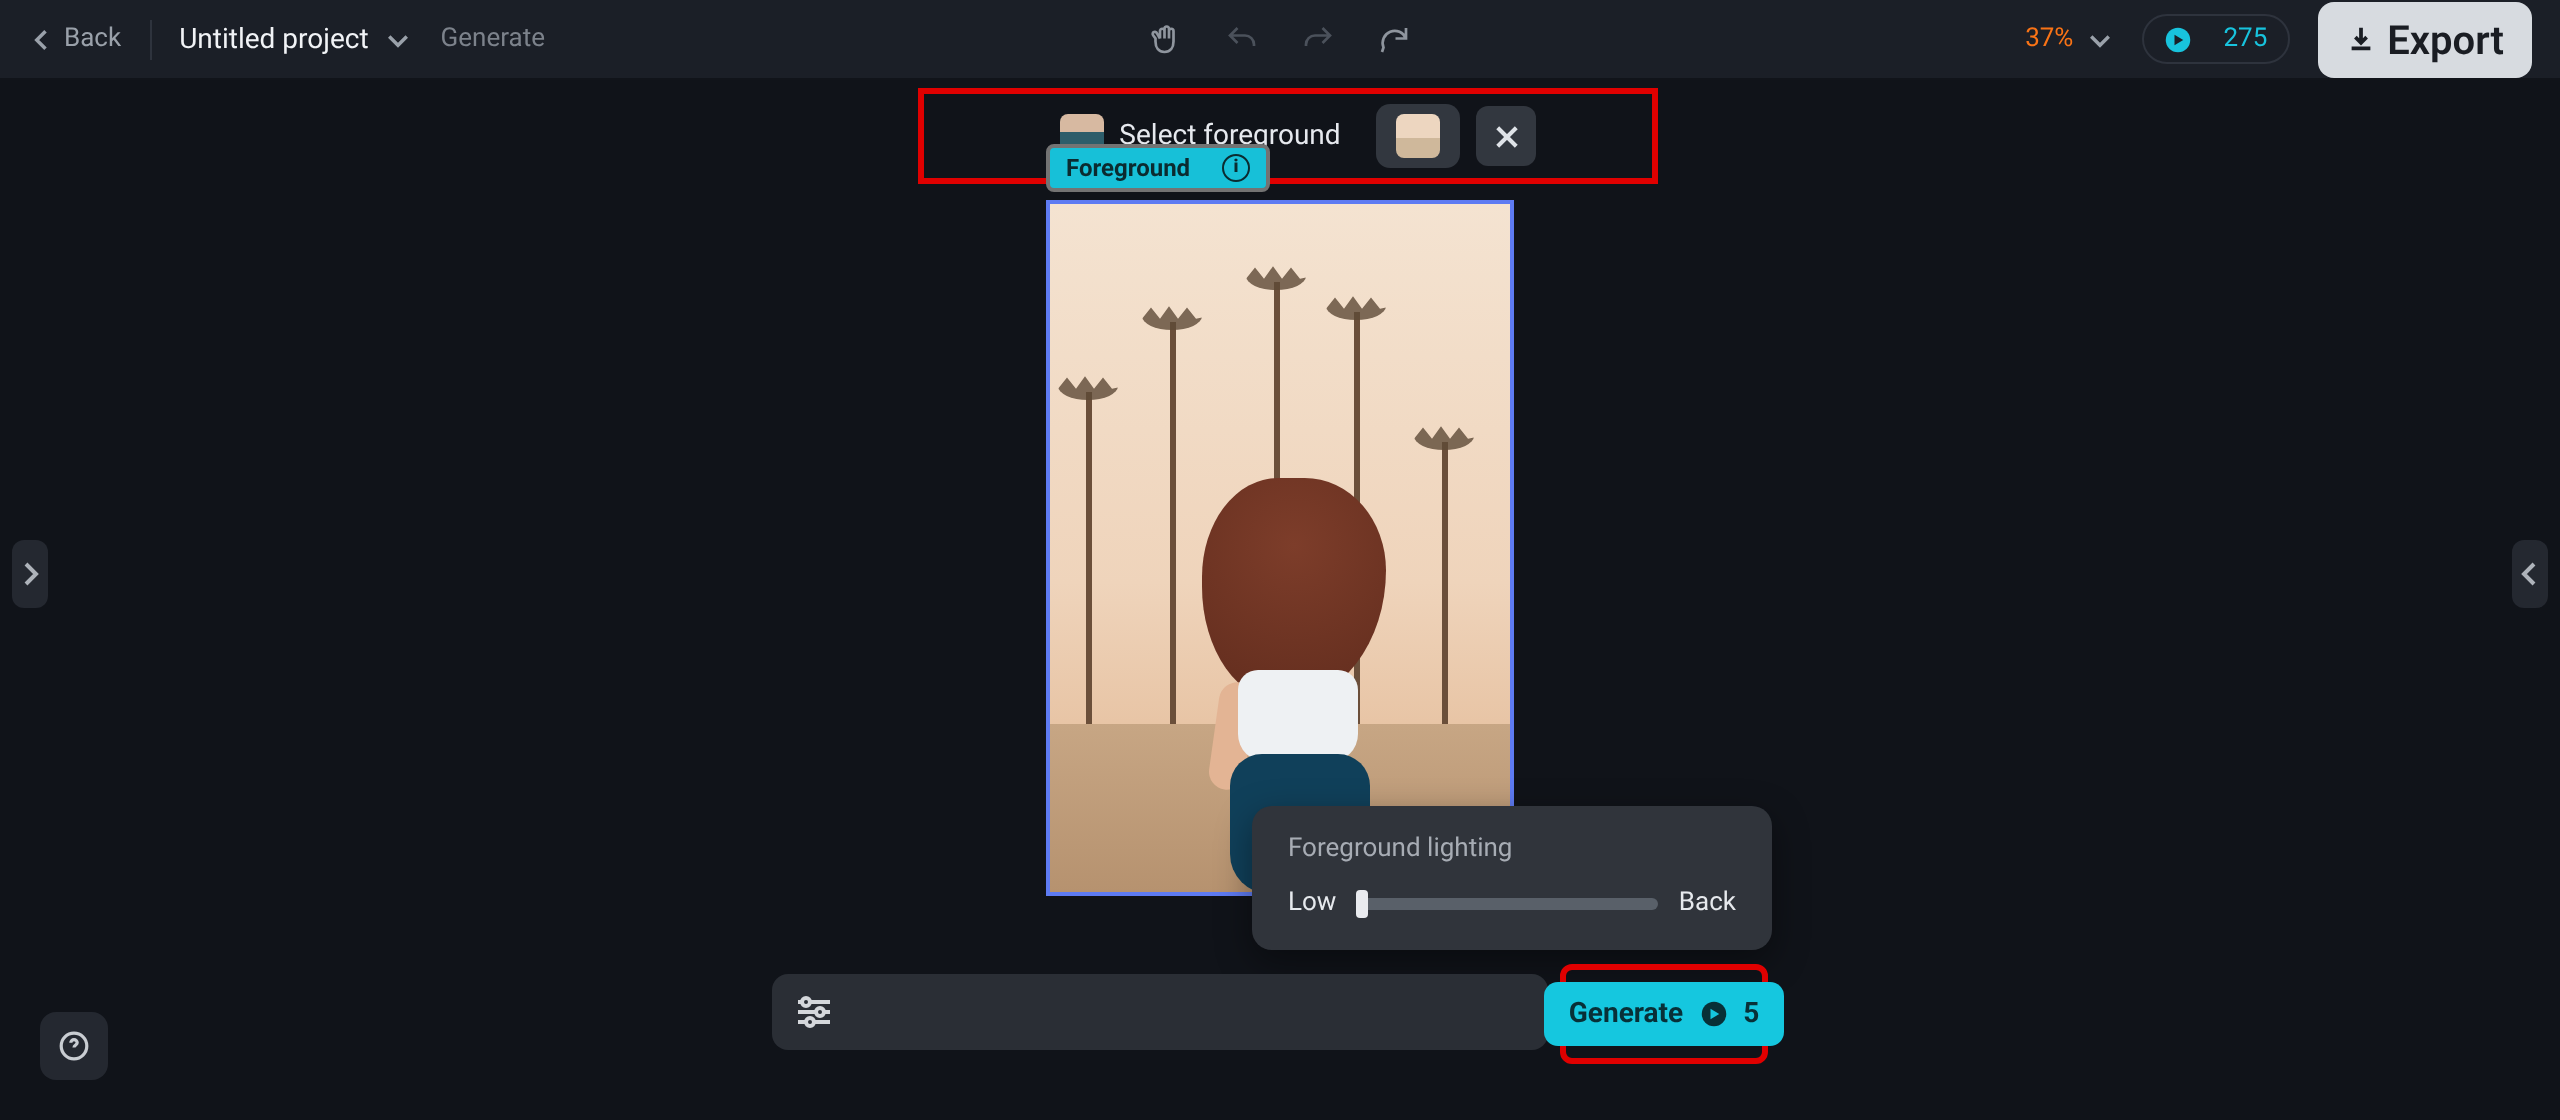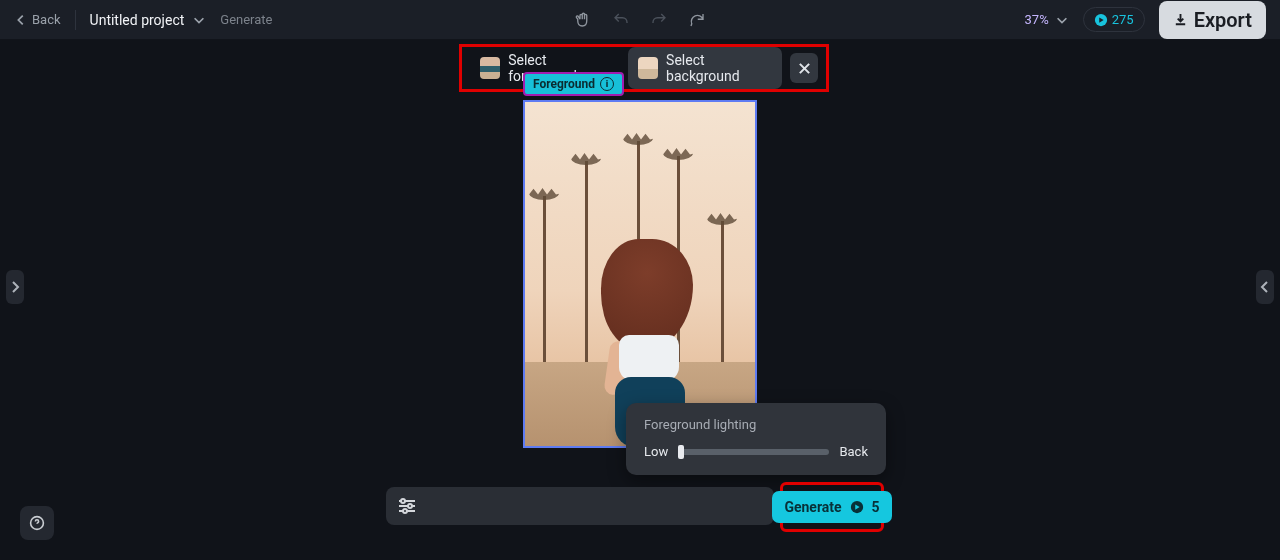--- a/index.html
+++ b/index.html
@@ -10,40 +10,40 @@
   .back { display: flex; align-items: center; gap: 4px; color: #9aa1aa; font-size: 13px; cursor: pointer; }
   .chev { width: 14px; height: 14px; stroke: #9aa1aa; stroke-width: 2; fill: none; }
   .vdiv { width: 1px; height: 20px; background: #2e333d; }
   .project { display: flex; align-items: center; gap: 8px; font-size: 14px; color: #f1f3f6; cursor: pointer; }
   .autosaved { color: #7c828b; font-size: 13px; }
   .centertools { position: absolute; left: 50%; transform: translateX(-50%); display: flex; align-items: center; gap: 18px; }
   .tool { width: 20px; height: 20px; display: flex; align-items: center; justify-content: center; cursor: pointer; }
   .tool svg { width: 18px; height: 18px; stroke: #8f959e; fill: none; stroke-width: 1.8; }
   .tool.disabled svg { stroke: #4b515b; }
   .right { margin-left: auto; display: flex; align-items: center; gap: 14px; }
-  .zoom { display:flex; align-items:flex-end; gap:6px; color:#c4b5fd; font-size:13px; cursor:pointer;}
-  .credits { display:flex; align-items:center; gap:4px; padding:4px 10px; border:1px solid #2e333d; border-radius:14px; font-size:13px; color:#18c3dd; cursor:pointer;}
+  .zoom { display:flex; align-items:flex-end; gap:6px; color:#f97316; font-size:13px; cursor:pointer;}
+  .credits { display:flex; align-items:center; gap:16px; padding:4px 10px; border:1px solid #2e333d; border-radius:14px; font-size:13px; color:#18c3dd; cursor:pointer;}
   .credits svg{width:14px;height:14px; fill:#18c3dd;}
   .export { display:flex; align-items:center; gap:6px; background:#d7dbe0; color:#1a1d23; font-weight:600; font-size:20px; padding:7px 14px; border-radius:8px; cursor:pointer;}
   .export svg{width:15px;height:15px; stroke:#1a1d23; fill:none; stroke-width:2;}
 
   
   .selector-wrap { position:absolute; left:459px; top:44px; width:370px; height:48px; border:3px solid #e00000; background:transparent; display:flex; align-items:center; justify-content:center; gap:8px; padding:4px 8px;}
   .pill { display:flex; align-items:center; gap:8px; background:#32373f; border-radius:7px; padding:5px 10px; cursor:pointer; }
   .pill .thumb{width:22px;height:22px; background:#7b5a4a; border-radius:4px; display:flex;align-items:center;justify-content:center;}
   .pill .thumb.fg{background:linear-gradient(#d7b9a1 40%, #2d5d6a 40% 70%, #c9b093 70%);}
   .pill .thumb.bg{background:linear-gradient(#edd6c0 55%, #cfb89b 55%);}
   .pill.plain{background:transparent;}
   .pill span{font-size:14px;color:#e6e9ee;}
   .xbtn{width:30px;height:30px;border-radius:6px;background:#32373f;display:flex;align-items:center;justify-content:center;cursor:pointer;}
   .xbtn svg{width:13px;height:13px;stroke:#dfe3e8;stroke-width:2.2;}
 
   
   .canvas { position:absolute; left:50%; top:100px; transform:translateX(-50%); }
-  .fg-badge{position:absolute; left:0; top:-28px; display:flex; align-items:center; gap:5px; padding:3px 8px; background:#17c0d8; color:#0b2b30; font-weight:700; font-size:12px; border-radius:4px; border:2px solid #a21caf;}
+  .fg-badge{position:absolute; left:0; top:-28px; display:flex; align-items:center; gap:16px; padding:3px 8px; background:#17c0d8; color:#0b2b30; font-weight:700; font-size:12px; border-radius:4px; border:2px solid #737373;}
   .fg-badge .i{width:14px;height:14px;border-radius:50%;border:1.6px solid #0b2b30; font-size:9px; display:flex;align-items:center;justify-content:center;font-weight:900;}
   .image{width:234px;height:348px; border:2px solid #5e7bf2; position:relative; overflow:hidden;}
   .sky{position:absolute;inset:0;background:linear-gradient(#f4e3d1 0%, #efd4bb 55%, #e7c3a3 78%, #d7b091 100%);}
   .sand{position:absolute;left:0;right:0;bottom:0;height:84px;background:linear-gradient(#c7a684, #b6926f);}
   .palm{position:absolute;bottom:80px;width:3px;background:#6b4f3a;}
   .palm::before{content:"";position:absolute;left:-14px;top:-10px;width:30px;height:14px;background:radial-gradient(circle at 50% 80%, rgba(0,0,0,0) 40%, transparent 41%), #5e4a37; border-radius:50% 50% 60% 60%; clip-path:polygon(0 60%,15% 20%,30% 60%,45% 15%,60% 60%,75% 20%,90% 60%,100% 55%,100% 100%,0 100%); opacity:.8;}
   .p1{left:18px;height:170px;} .p2{left:60px;height:205px;} .p3{left:112px;height:225px;} .p4{left:152px;height:210px;} .p5{left:196px;height:145px;}
   .person{position:absolute;left:68px;bottom:0;width:110px;height:215px;}
   .hair{position:absolute;left:8px;top:8px;width:92px;height:112px;background:radial-gradient(120% 100% at 50% 30%, #7d3d2a, #5a281a);border-radius:56% 60% 75% 60% / 60% 56% 80% 70%;}
   .torso{position:absolute;left:26px;top:104px;width:60px;height:46px;background:#eef1f3;border-radius:10px 10px 14px 14px;}
@@ -140,21 +140,20 @@
   </div>
 </div>
 
 <div class="selector-wrap">
   <div class="pill plain">
     <div class="thumb fg"></div>
     <span>Select foreground</span>
   </div>
   <div class="pill">
     <div class="thumb bg"></div>
-    <span>Select background</span>
   </div>
   <div class="xbtn">
     <svg viewBox="0 0 14 14">
         <path d="M2 2l10 10M12 2 2 12"></path>
       </svg>
   </div>
 </div>
 
 <div class="canvas">
   <div class="fg-badge">

